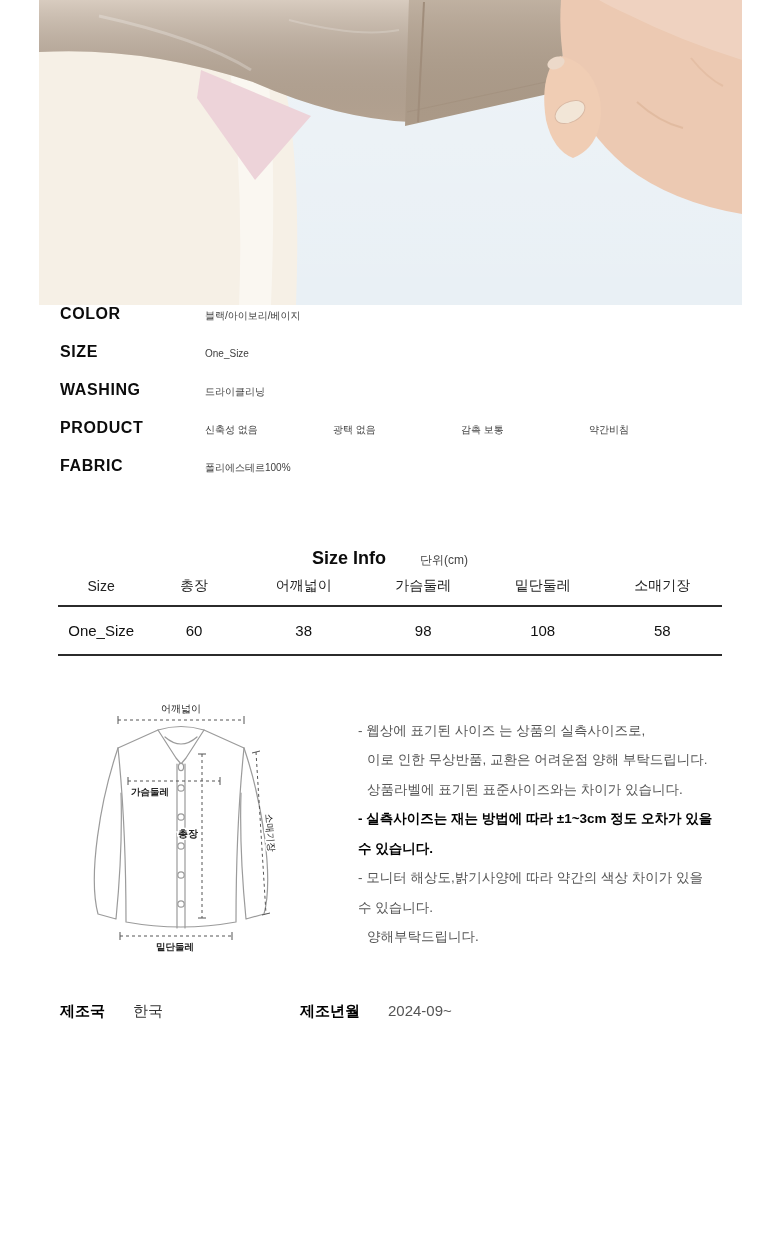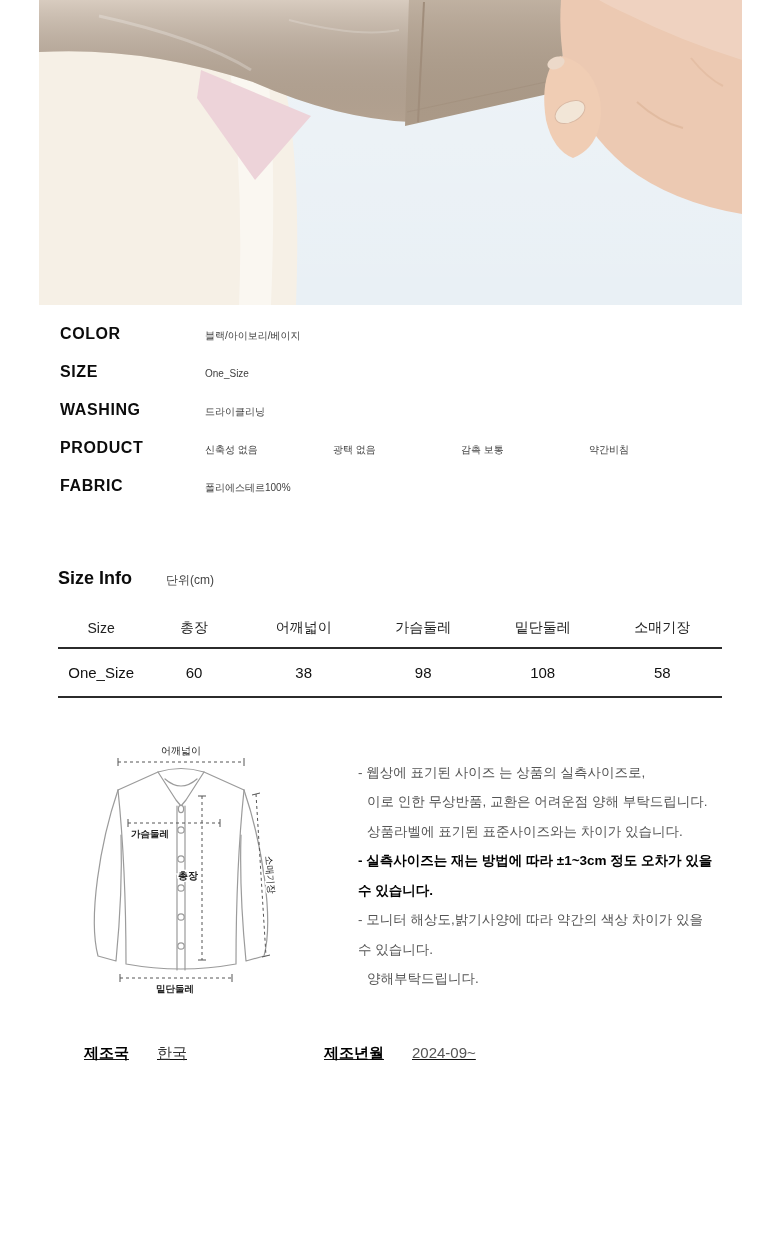--- a/index.html
+++ b/index.html
@@ -1,38 +1,38 @@
 <!DOCTYPE html>
 <html><head>
 <meta charset="utf-8">
 <style>
   html,body{margin:0;padding:0;background:#ffffff;}
   body{width:780px;font-family:"Liberation Sans","DejaVu Sans",sans-serif;color:#111;padding-bottom:40px;}
   .photo{margin:0 38px 0 39px;height:305px;position:relative;overflow:hidden;}
   .photo svg{display:block;}
   h1.information{text-align:center;font-size:36px;font-weight:800;letter-spacing:.5px;margin:84px 0 42px;color:#0c0c0c;}
-  .info-rows{padding:0 60px;margin-top:20px;}
+  .info-rows{padding:0 60px;}
   .info-row{display:flex;align-items:baseline;margin-bottom:17px;min-height:21px;}
   .info-label{flex:0 0 145px;font-weight:800;font-size:16px;letter-spacing:.6px;color:#0c0c0c;}
   .info-values{display:flex;flex-wrap:wrap;}
   .info-value{min-width:124px;font-size:10px;color:#404040;padding-right:4px;}
   .size-info{padding:0 58px;margin-top:70px;}
-  .si-head{display:flex;justify-content:flex-start;align-items:flex-end;margin-bottom:24px;gap:34px;}
+  .si-head{display:flex;justify-content:center;align-items:flex-end;margin-bottom:2px;gap:34px;}
   .si-title{font-size:18px;font-weight:800;color:#0c0c0c;}
   .si-unit{font-size:12px;color:#444;}
   table.size-table{width:100%;border-collapse:collapse;}
   .size-table th{font-weight:400;font-size:14px;color:#222;padding:6px 0 10px;border-bottom:2px solid #2b2b2b;text-align:center;}
   .size-table td{font-size:15px;color:#111;padding:15px 0;border-bottom:2px solid #2b2b2b;text-align:center;}
   .measure{display:flex;padding:0 60px;margin-top:40px;}
   .diagram-wrap{flex:0 0 272px;margin-left:10px;}
   .notes{list-style:none;margin:20px 0 0 16px;padding:0;width:392px;}
   .note{font-size:13.5px;color:#555;line-height:2.18;}
   .note.bold{color:#000000;font-weight:700;}
   .note.indent{padding-left:9px;}
-  .mfg{display:flex;padding:0 84px;margin-top:32px;align-items:flex-end;font-size:15px;text-decoration:underline;}
+  .mfg{display:flex;padding:0 60px;margin-top:32px;align-items:flex-end;font-size:15px;}
   .mfg-pair{display:flex;align-items:baseline;}
   .mfg-pair.first{width:240px;}
   .mfg-label{font-weight:800;color:#000;}
   .mfg-value{margin-left:28px;color:#333;}
   .mfg-value.date{color:#555;}
 </style>
 </head>
 <body>
 
 <div class="page">

